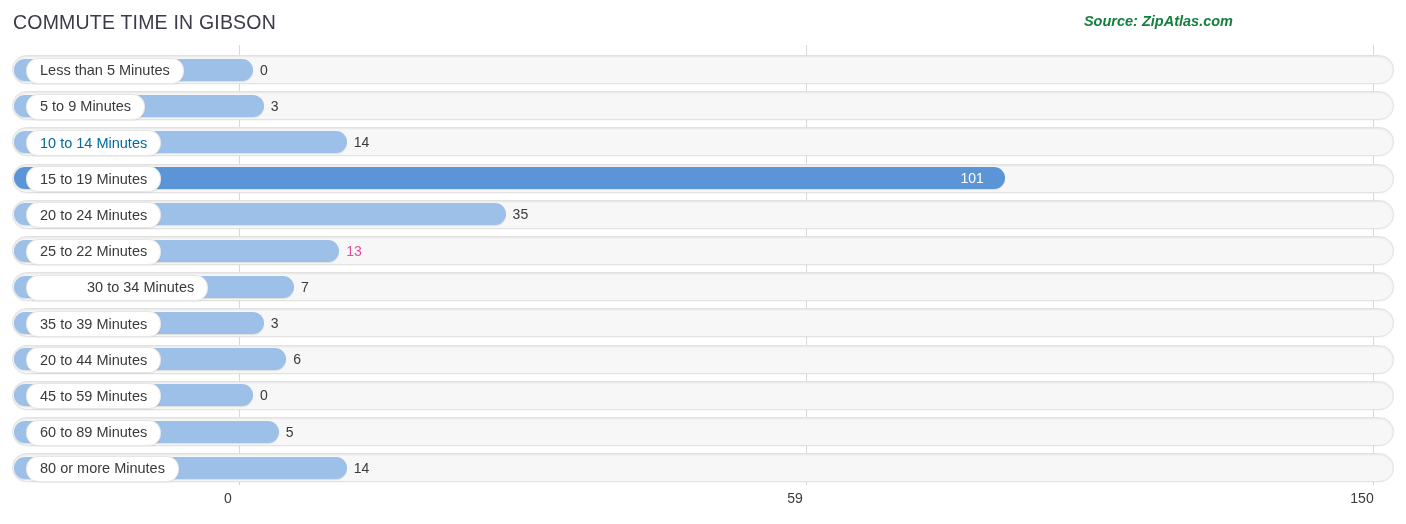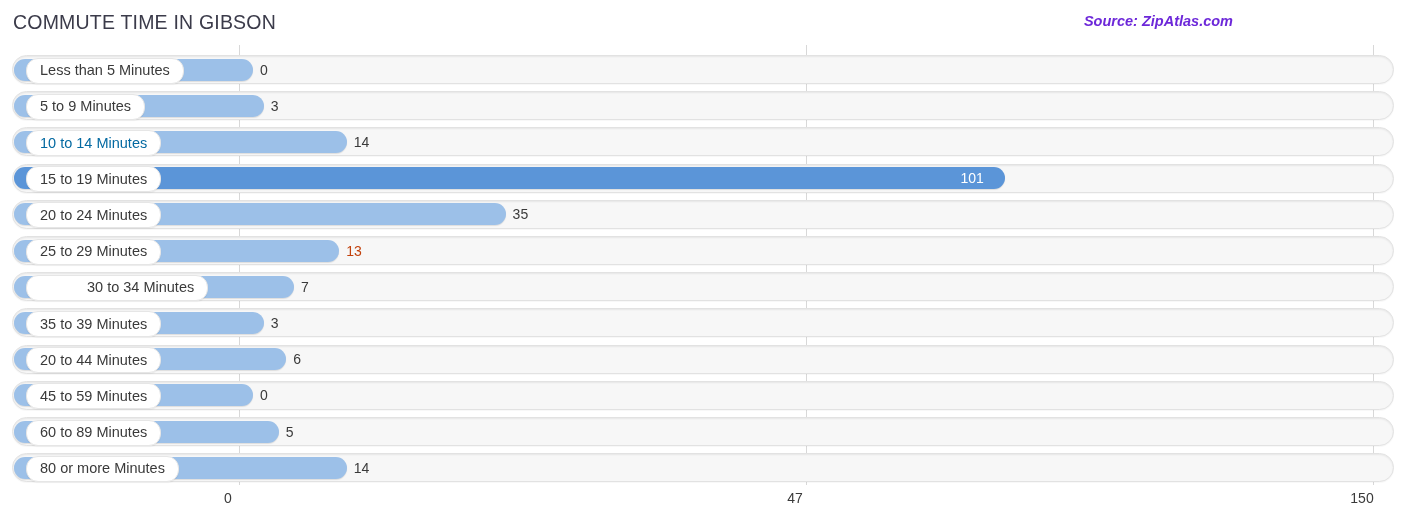--- a/index.html
+++ b/index.html
@@ -32,21 +32,21 @@
     letter-spacing: 0.2px;
     white-space: nowrap;
   }
   #source-label {
     position: absolute;
     right: 11px;
     top: 13px;
     font-size: 14.5px;
     font-style: italic;
     font-weight: 700;
-    color: #6d28d9;
+    color: #15803d;
     white-space: nowrap;
   }
 
   
   #plot {
     position: absolute;
     left: 0;
     top: 45px;
     width: 1406px;
     height: 440px;
@@ -217,23 +217,23 @@
         <div class="bar" style="width: 491.6px; background: rgb(156, 192, 232);"></div>
         <div class="cat-pill">
           <span class="cat-pill-text" style="color: rgb(58, 58, 58);">20 to 24 Minutes</span>
         </div>
         <div class="val-out" style="left: 500.6px; color: rgb(58, 58, 58);">35</div>
       </div>
       <div class="row" style="top: 191px;">
         <div class="track" style="background: rgb(247, 247, 247);"></div>
         <div class="bar" style="width: 325.28px; background: rgb(156, 192, 232);"></div>
         <div class="cat-pill">
-          <span class="cat-pill-text" style="color: rgb(58, 58, 58);">25 to 29 Minutes</span>
-        </div>
-        <div class="val-out" style="left: 334.28px; color: #c2410c;">13</div>
+          <span class="cat-pill-text" style="color: rgb(58, 58, 58);">25 to 22 Minutes</span>
+        </div>
+        <div class="val-out" style="left: 334.28px; color: #ec4899;">13</div>
       </div>
       <div class="row" style="top: 227.2px;">
         <div class="track" style="background: rgb(247, 247, 247);"></div>
         <div class="bar" style="width: 279.92px; background: rgb(156, 192, 232);"></div>
         <div class="cat-pill">
           <span class="cat-pill-text" style="color: rgb(58, 58, 58); margin-left: 47px;">30 to 34 Minutes</span>
         </div>
         <div class="val-out" style="left: 288.92px; color: rgb(58, 58, 58);">7</div>
       </div>
       <div class="row" style="top: 263.4px;">
@@ -274,15 +274,15 @@
         <div class="cat-pill">
           <span class="cat-pill-text" style="color: rgb(58, 58, 58);">80 or more Minutes</span>
         </div>
         <div class="val-out" style="left: 341.84px; color: rgb(58, 58, 58);">14</div>
       </div>
     </div>
 </div>
 
 <div id="axis">
     <div class="tick-label" style="left: 228px; color: rgb(58, 58, 58);">0</div>
-    <div class="tick-label" style="left: 795px; color: rgb(58, 58, 58);">47</div>
+    <div class="tick-label" style="left: 795px; color: rgb(58, 58, 58);">59</div>
     <div class="tick-label" style="left: 1362px; color: rgb(58, 58, 58); text-align: center;">150</div>
   </div>
 
 </body></html>

